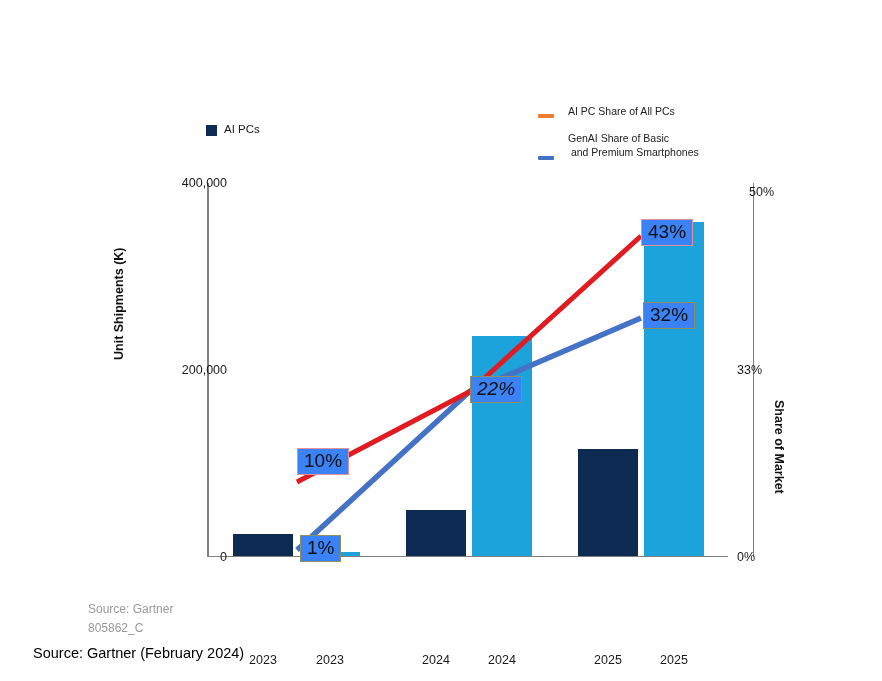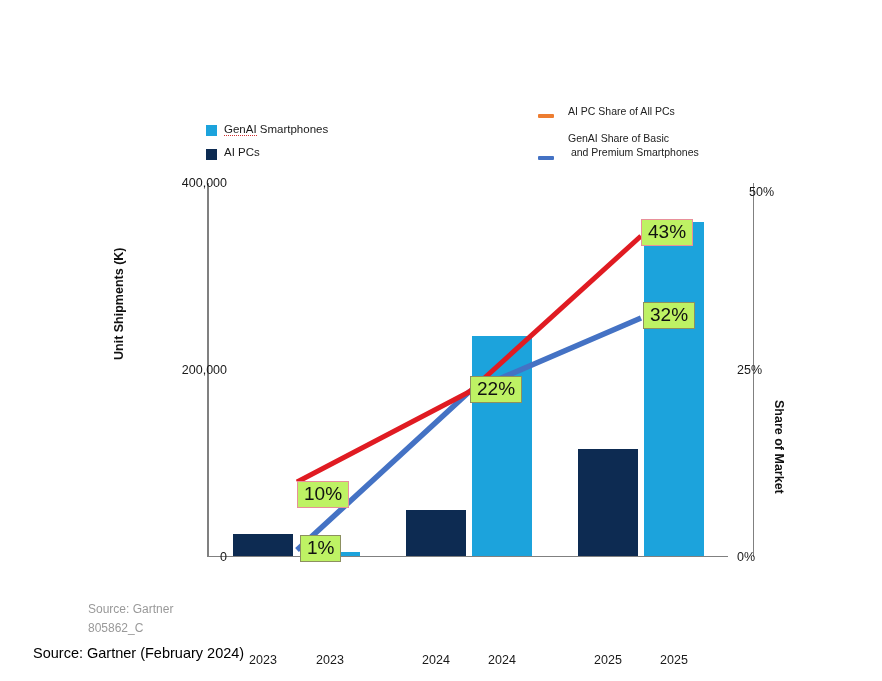--- a/index.html
+++ b/index.html
@@ -178,21 +178,21 @@
   .lines {
     position: absolute;
     left: 0; top: 0;
     width: 882px;
     height: 535px;
     pointer-events: none;
   }
   
   .dlabel {
     position: absolute;
-    background: #bef264;
+    background: #3b82f6;
     font-size: 19px;
     color: #111111;
     padding: 1px 6px 3px 6px;
     line-height: 1.12;
     white-space: nowrap;
   }
   .dlabel.red { border: 1.4px solid #E8909A; }
   .dlabel.olive { border: 1.4px solid #8C9060; }
   
   .src-inner {
@@ -213,24 +213,20 @@
 </style>
 </head>
 <body>
 
 <div class="page">
 
 
   <div class="figure">
 
     <div class="legend-left">
-      <div class="legend-row">
-        <span class="swatch" style="background:#1CA3DC"></span>
-        <span class="legend-text"><span class="squiggle">GenAI</span> Smartphones</span>
-      </div>
       <div class="legend-row">
         <span class="swatch" style="background:#0D2B52"></span>
         <span class="legend-text">AI PCs</span>
       </div>
     </div>
 
     <div class="legend-right">
       <div class="legend-row">
         <span class="dash" style="background:#ED7D31"></span>
         <span class="legend-text">AI PC Share of All PCs</span>
@@ -248,21 +244,21 @@
 
       <div class="axis-line-left"></div>
       <div class="axis-line-right"></div>
       <div class="axis-line-bottom"></div>
 
       <div class="ytick-left" style="top:0px;">400,000</div>
       <div class="ytick-left" style="top:187px;">200,000</div>
       <div class="ytick-left" style="top:374px;">0</div>
 
       <div class="ytick-right" style="top:9px;margin-left:12px;">50%</div>
-      <div class="ytick-right" style="top:187px;">25%</div>
+      <div class="ytick-right" style="top:187px;">33%</div>
       <div class="ytick-right" style="top:374px;">0%</div>
 
       <div class="bar ai" style="left:26px;  width:60px; height:21.5px;"></div>
       <div class="bar genai" style="left:93px;  width:60px; height:4px;"></div>
 
       <div class="bar ai" style="left:199px; width:60px; height:46px;"></div>
       <div class="bar genai" style="left:265px; width:60px; height:220px;"></div>
 
       <div class="bar ai" style="left:371px; width:60px; height:107px;"></div>
       <div class="bar genai" style="left:437px; width:60px; height:334px;"></div>
@@ -274,23 +270,23 @@
       <div class="xtick" style="left:401px;">2025</div>
       <div class="xtick" style="left:467px;">2025</div>
 
     </div>
 
     <svg class="lines" viewBox="0 0 882 535">
       <polyline points="297,455 469,297 641,223" fill="none" stroke="#4472C4" stroke-width="5.5" stroke-linecap="butt" stroke-linejoin="round"></polyline>
       <polyline points="297,387 469,297 641,141" fill="none" stroke="#E01B22" stroke-width="5" stroke-linecap="butt" stroke-linejoin="round"></polyline>
     </svg>
 
-    <div class="dlabel red" style="left:297px; top:386px;">10%</div>
+    <div class="dlabel red" style="left:297px; top:353px;">10%</div>
     <div class="dlabel olive" style="left:300px; top:440px;">1%</div>
-    <div class="dlabel olive" style="left:470px; top:281px;">22%</div>
+    <div class="dlabel olive" style="left:470px; top:281px;font-style:italic;">22%</div>
     <div class="dlabel red" style="left:641px; top:124px;">43%</div>
     <div class="dlabel olive" style="left:643px; top:207px;">32%</div>
 
     <div class="src-inner">
       <div>Source: Gartner</div>
       <div>805862_C</div>
     </div>
 
   </div>
 

